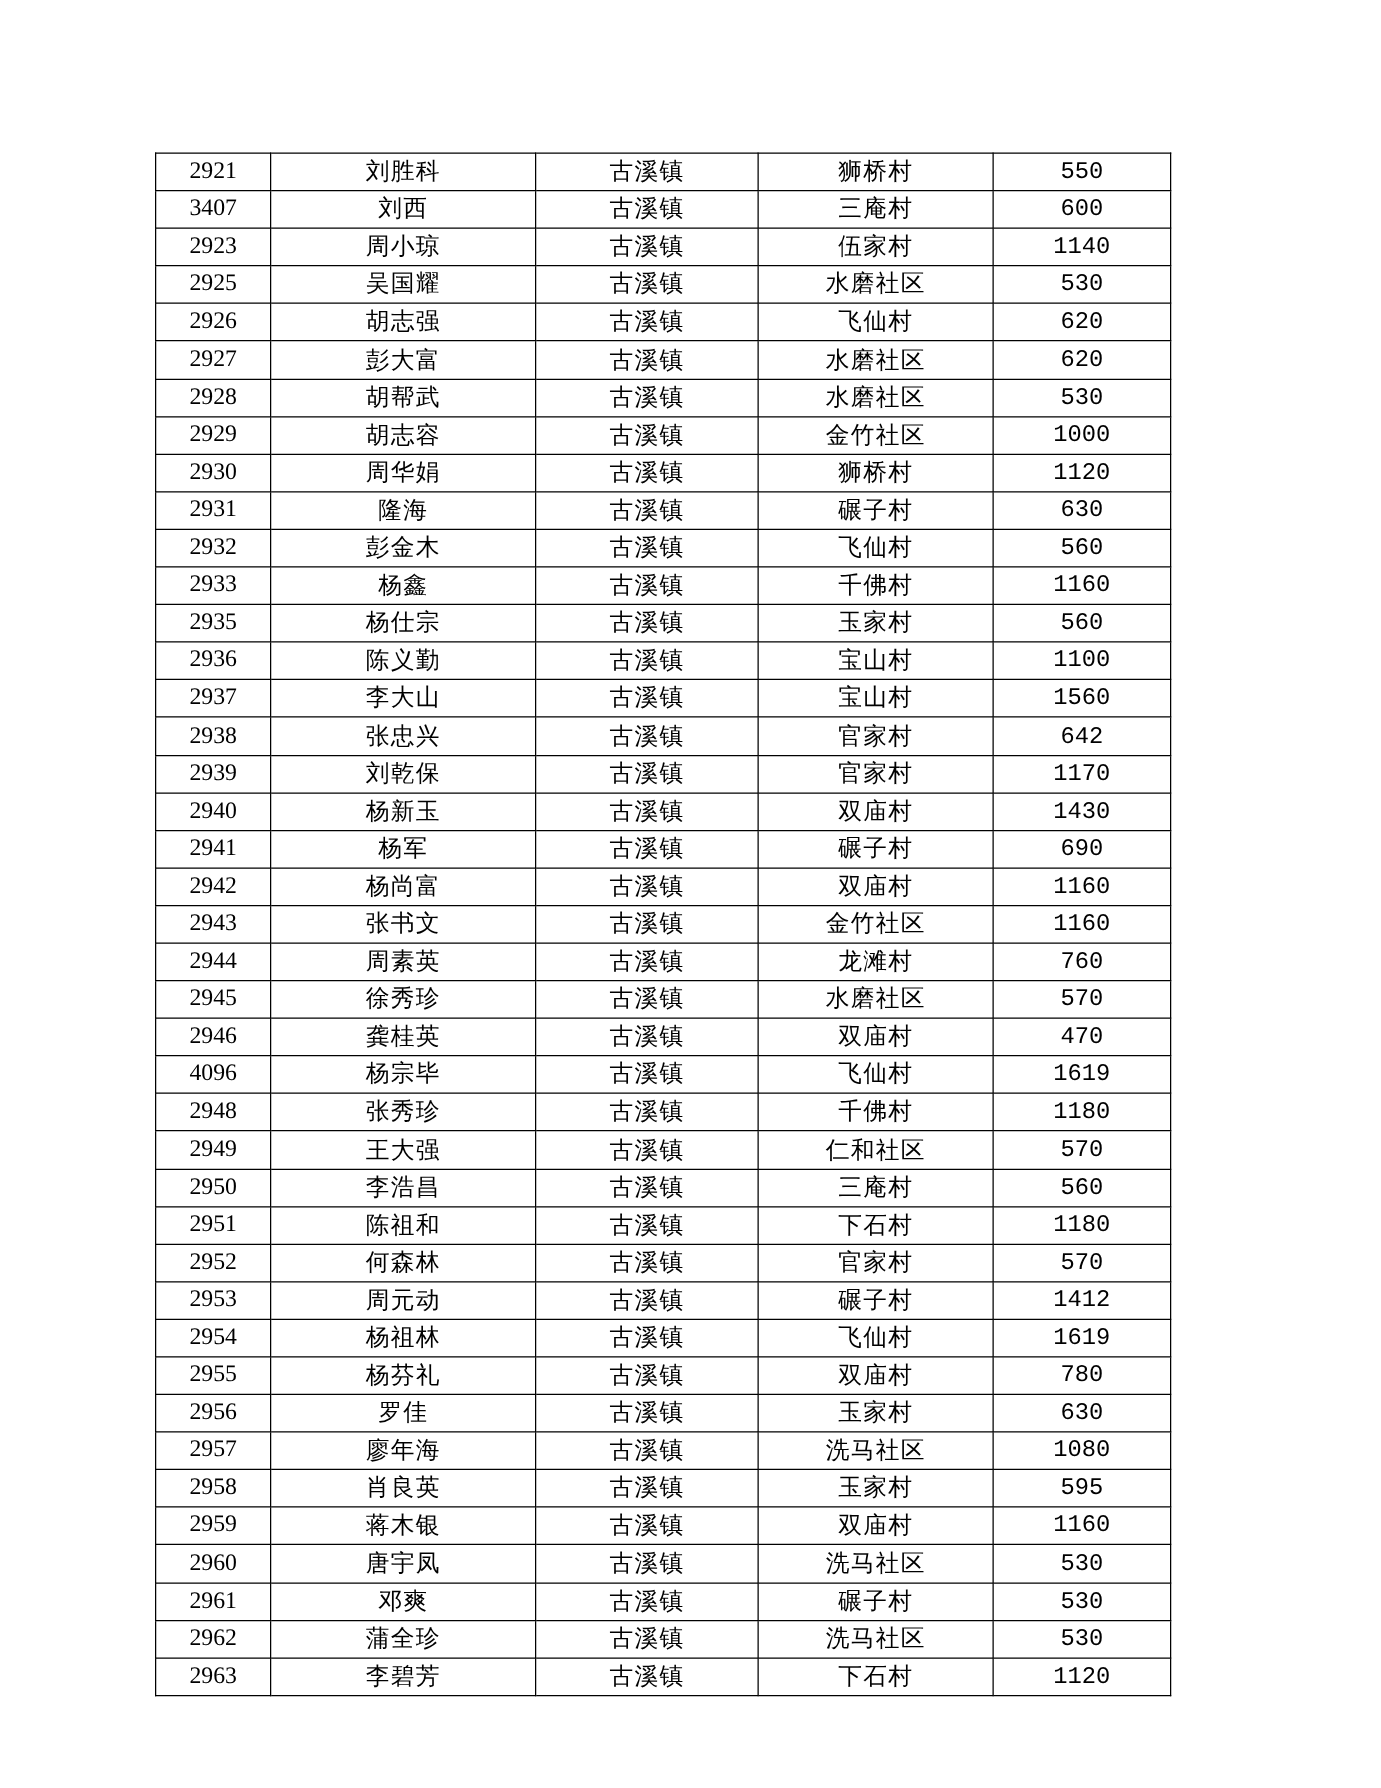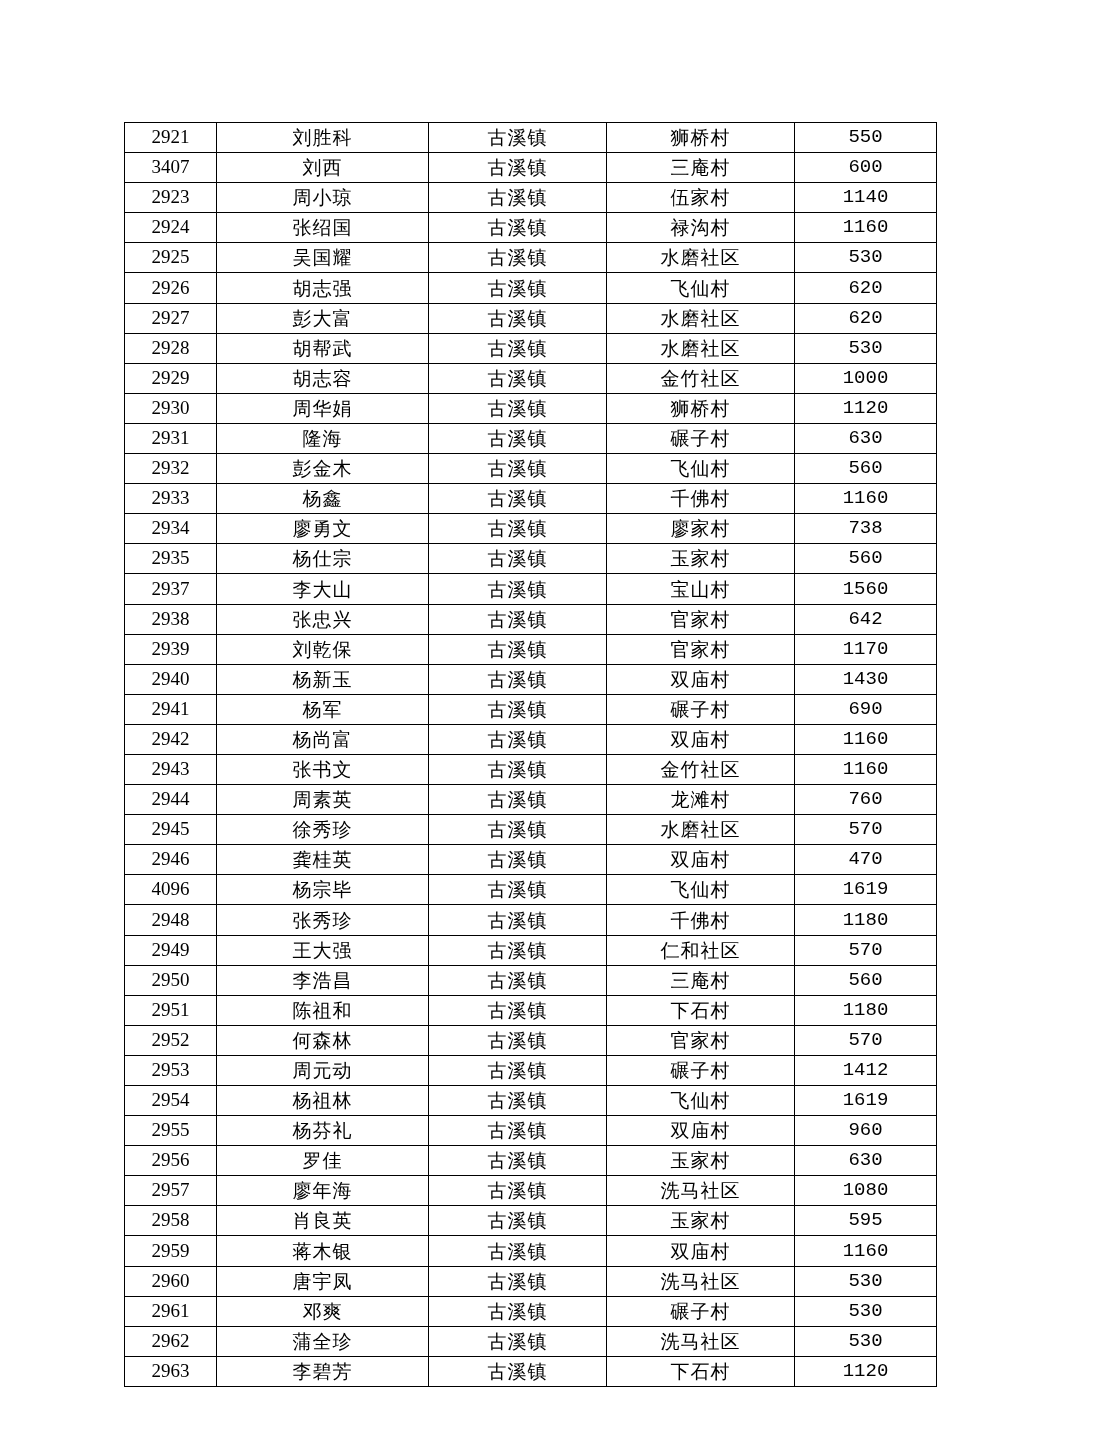--- a/index.html
+++ b/index.html
@@ -82,27 +82,20 @@
           <td class="amt-cell">600</td>
         </tr>
         <tr>
           <td class="id-cell">2923</td>
           <td class="cjk">周小琼</td>
           <td class="cjk">古溪镇</td>
           <td class="cjk">伍家村</td>
           <td class="amt-cell">1140</td>
         </tr>
         <tr>
-          <td class="id-cell">2924</td>
-          <td class="cjk">张绍国</td>
-          <td class="cjk">古溪镇</td>
-          <td class="cjk">禄沟村</td>
-          <td class="amt-cell">1160</td>
-        </tr>
-        <tr>
           <td class="id-cell">2925</td>
           <td class="cjk">吴国耀</td>
           <td class="cjk">古溪镇</td>
           <td class="cjk">水磨社区</td>
           <td class="amt-cell">530</td>
         </tr>
         <tr>
           <td class="id-cell">2926</td>
           <td class="cjk">胡志强</td>
           <td class="cjk">古溪镇</td>
@@ -152,34 +145,34 @@
           <td class="amt-cell">560</td>
         </tr>
         <tr>
           <td class="id-cell">2933</td>
           <td class="cjk">杨鑫</td>
           <td class="cjk">古溪镇</td>
           <td class="cjk">千佛村</td>
           <td class="amt-cell">1160</td>
         </tr>
         <tr>
-          <td class="id-cell">2934</td>
-          <td class="cjk">廖勇文</td>
-          <td class="cjk">古溪镇</td>
-          <td class="cjk">廖家村</td>
-          <td class="amt-cell">738</td>
-        </tr>
-        <tr>
           <td class="id-cell">2935</td>
           <td class="cjk">杨仕宗</td>
           <td class="cjk">古溪镇</td>
           <td class="cjk">玉家村</td>
           <td class="amt-cell">560</td>
         </tr>
         <tr>
+          <td class="id-cell">2936</td>
+          <td class="cjk">陈义勤</td>
+          <td class="cjk">古溪镇</td>
+          <td class="cjk">宝山村</td>
+          <td class="amt-cell">1100</td>
+        </tr>
+        <tr>
           <td class="id-cell">2937</td>
           <td class="cjk">李大山</td>
           <td class="cjk">古溪镇</td>
           <td class="cjk">宝山村</td>
           <td class="amt-cell">1560</td>
         </tr>
         <tr>
           <td class="id-cell">2938</td>
           <td class="cjk">张忠兴</td>
           <td class="cjk">古溪镇</td>
@@ -296,21 +289,21 @@
           <td class="cjk">杨祖林</td>
           <td class="cjk">古溪镇</td>
           <td class="cjk">飞仙村</td>
           <td class="amt-cell">1619</td>
         </tr>
         <tr>
           <td class="id-cell">2955</td>
           <td class="cjk">杨芬礼</td>
           <td class="cjk">古溪镇</td>
           <td class="cjk">双庙村</td>
-          <td class="amt-cell">960</td>
+          <td class="amt-cell">780</td>
         </tr>
         <tr>
           <td class="id-cell">2956</td>
           <td class="cjk">罗佳</td>
           <td class="cjk">古溪镇</td>
           <td class="cjk">玉家村</td>
           <td class="amt-cell">630</td>
         </tr>
         <tr>
           <td class="id-cell">2957</td>

